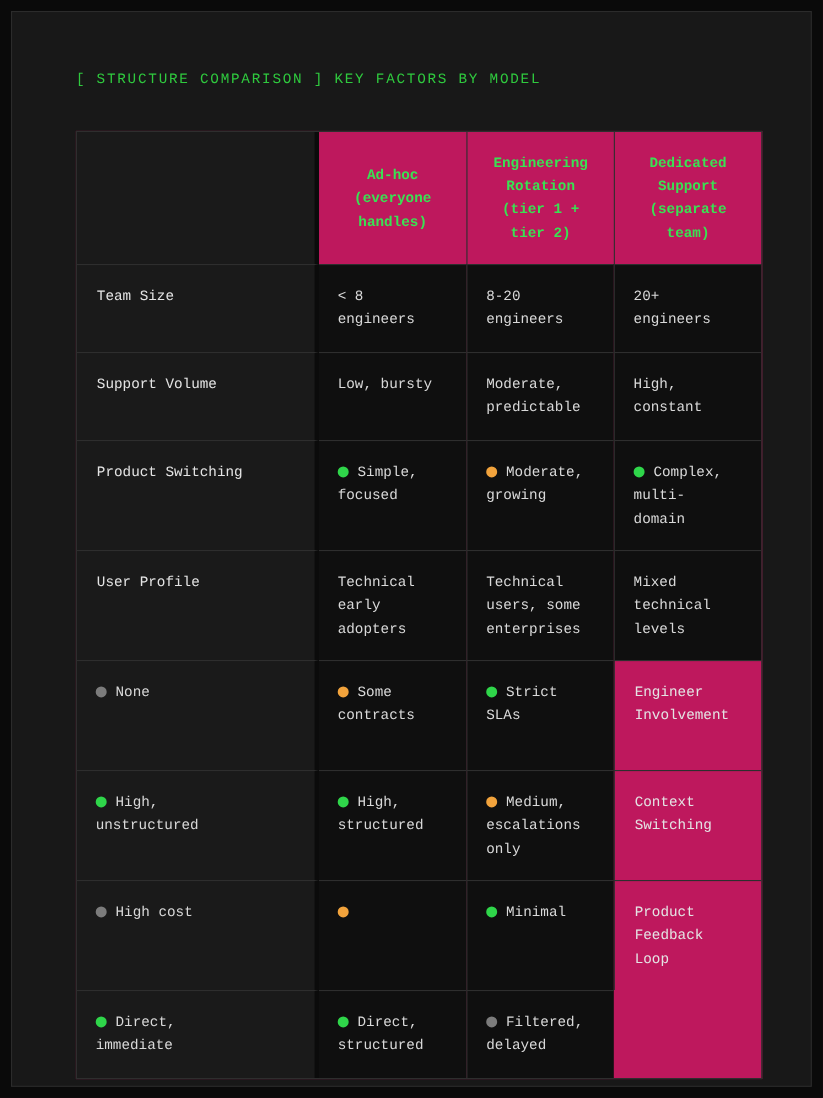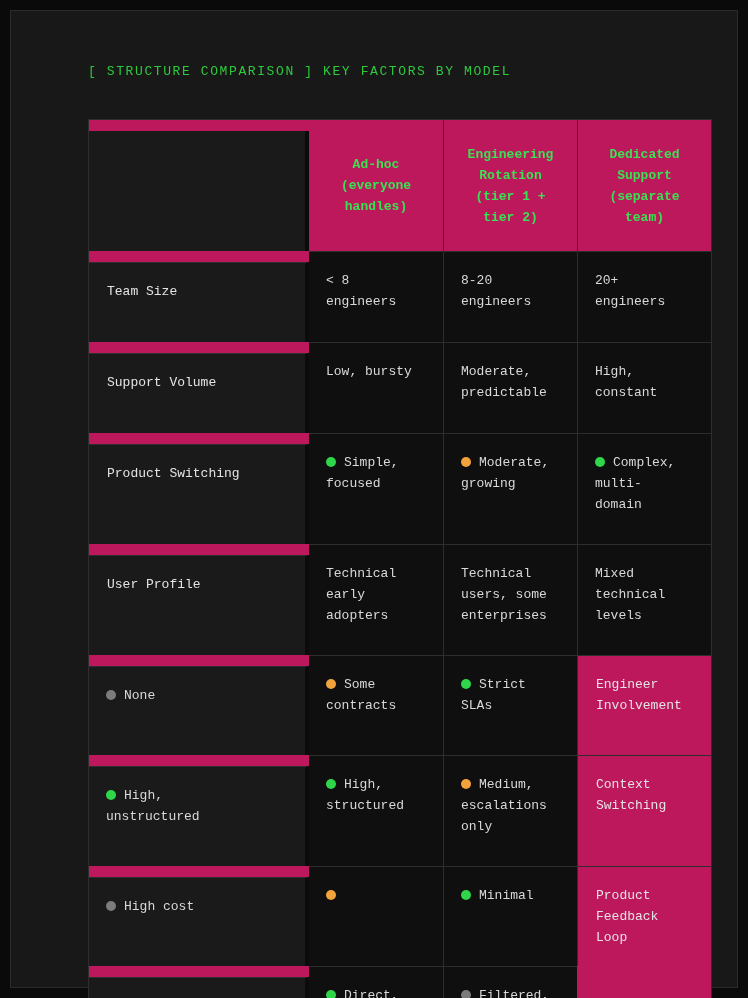--- a/index.html
+++ b/index.html
@@ -5,21 +5,21 @@
   * { margin: 0; padding: 0; box-sizing: border-box; }
   html, body { width: 748px; height: 998px; background: #0a0a0a; overflow: hidden; }
   body { font-family: "Liberation Mono", "DejaVu Sans Mono", monospace; }
 
   .panel {
     position: absolute;
     left: 10px; top: 10px;
     width: 728px; height: 978px;
     background: #181818;
     border: 1px solid #2b2b2b;
-    padding: 53px 77px;
+    padding: 53px 58px;
   }
 
   .title {
     color: #2fc93e;
     font-size: 13px;
     letter-spacing: 1.6px;
     white-space: nowrap;
   }
 
   .table {
@@ -30,21 +30,20 @@
     grid-template-columns: 220px 134px 134px 134px;
     background: #be185d;
   }
 
   .table > div { min-height: 80px; }
 
   
   .table > div:nth-child(4n+1) {
     background: #1a1a1a;
     border-right: 4px solid #0b0b0b;
-    margin-top: 11px;
   }
 
   
   .table > div:nth-child(4n+3),
   .table > div:nth-child(4n) { border-left: 1px solid #2e2e2e; }
 
   
   .table > div:nth-child(n+5) { border-top: 1px solid #2e2e2e; }
 
   .h120 { min-height: 120px !important; }

